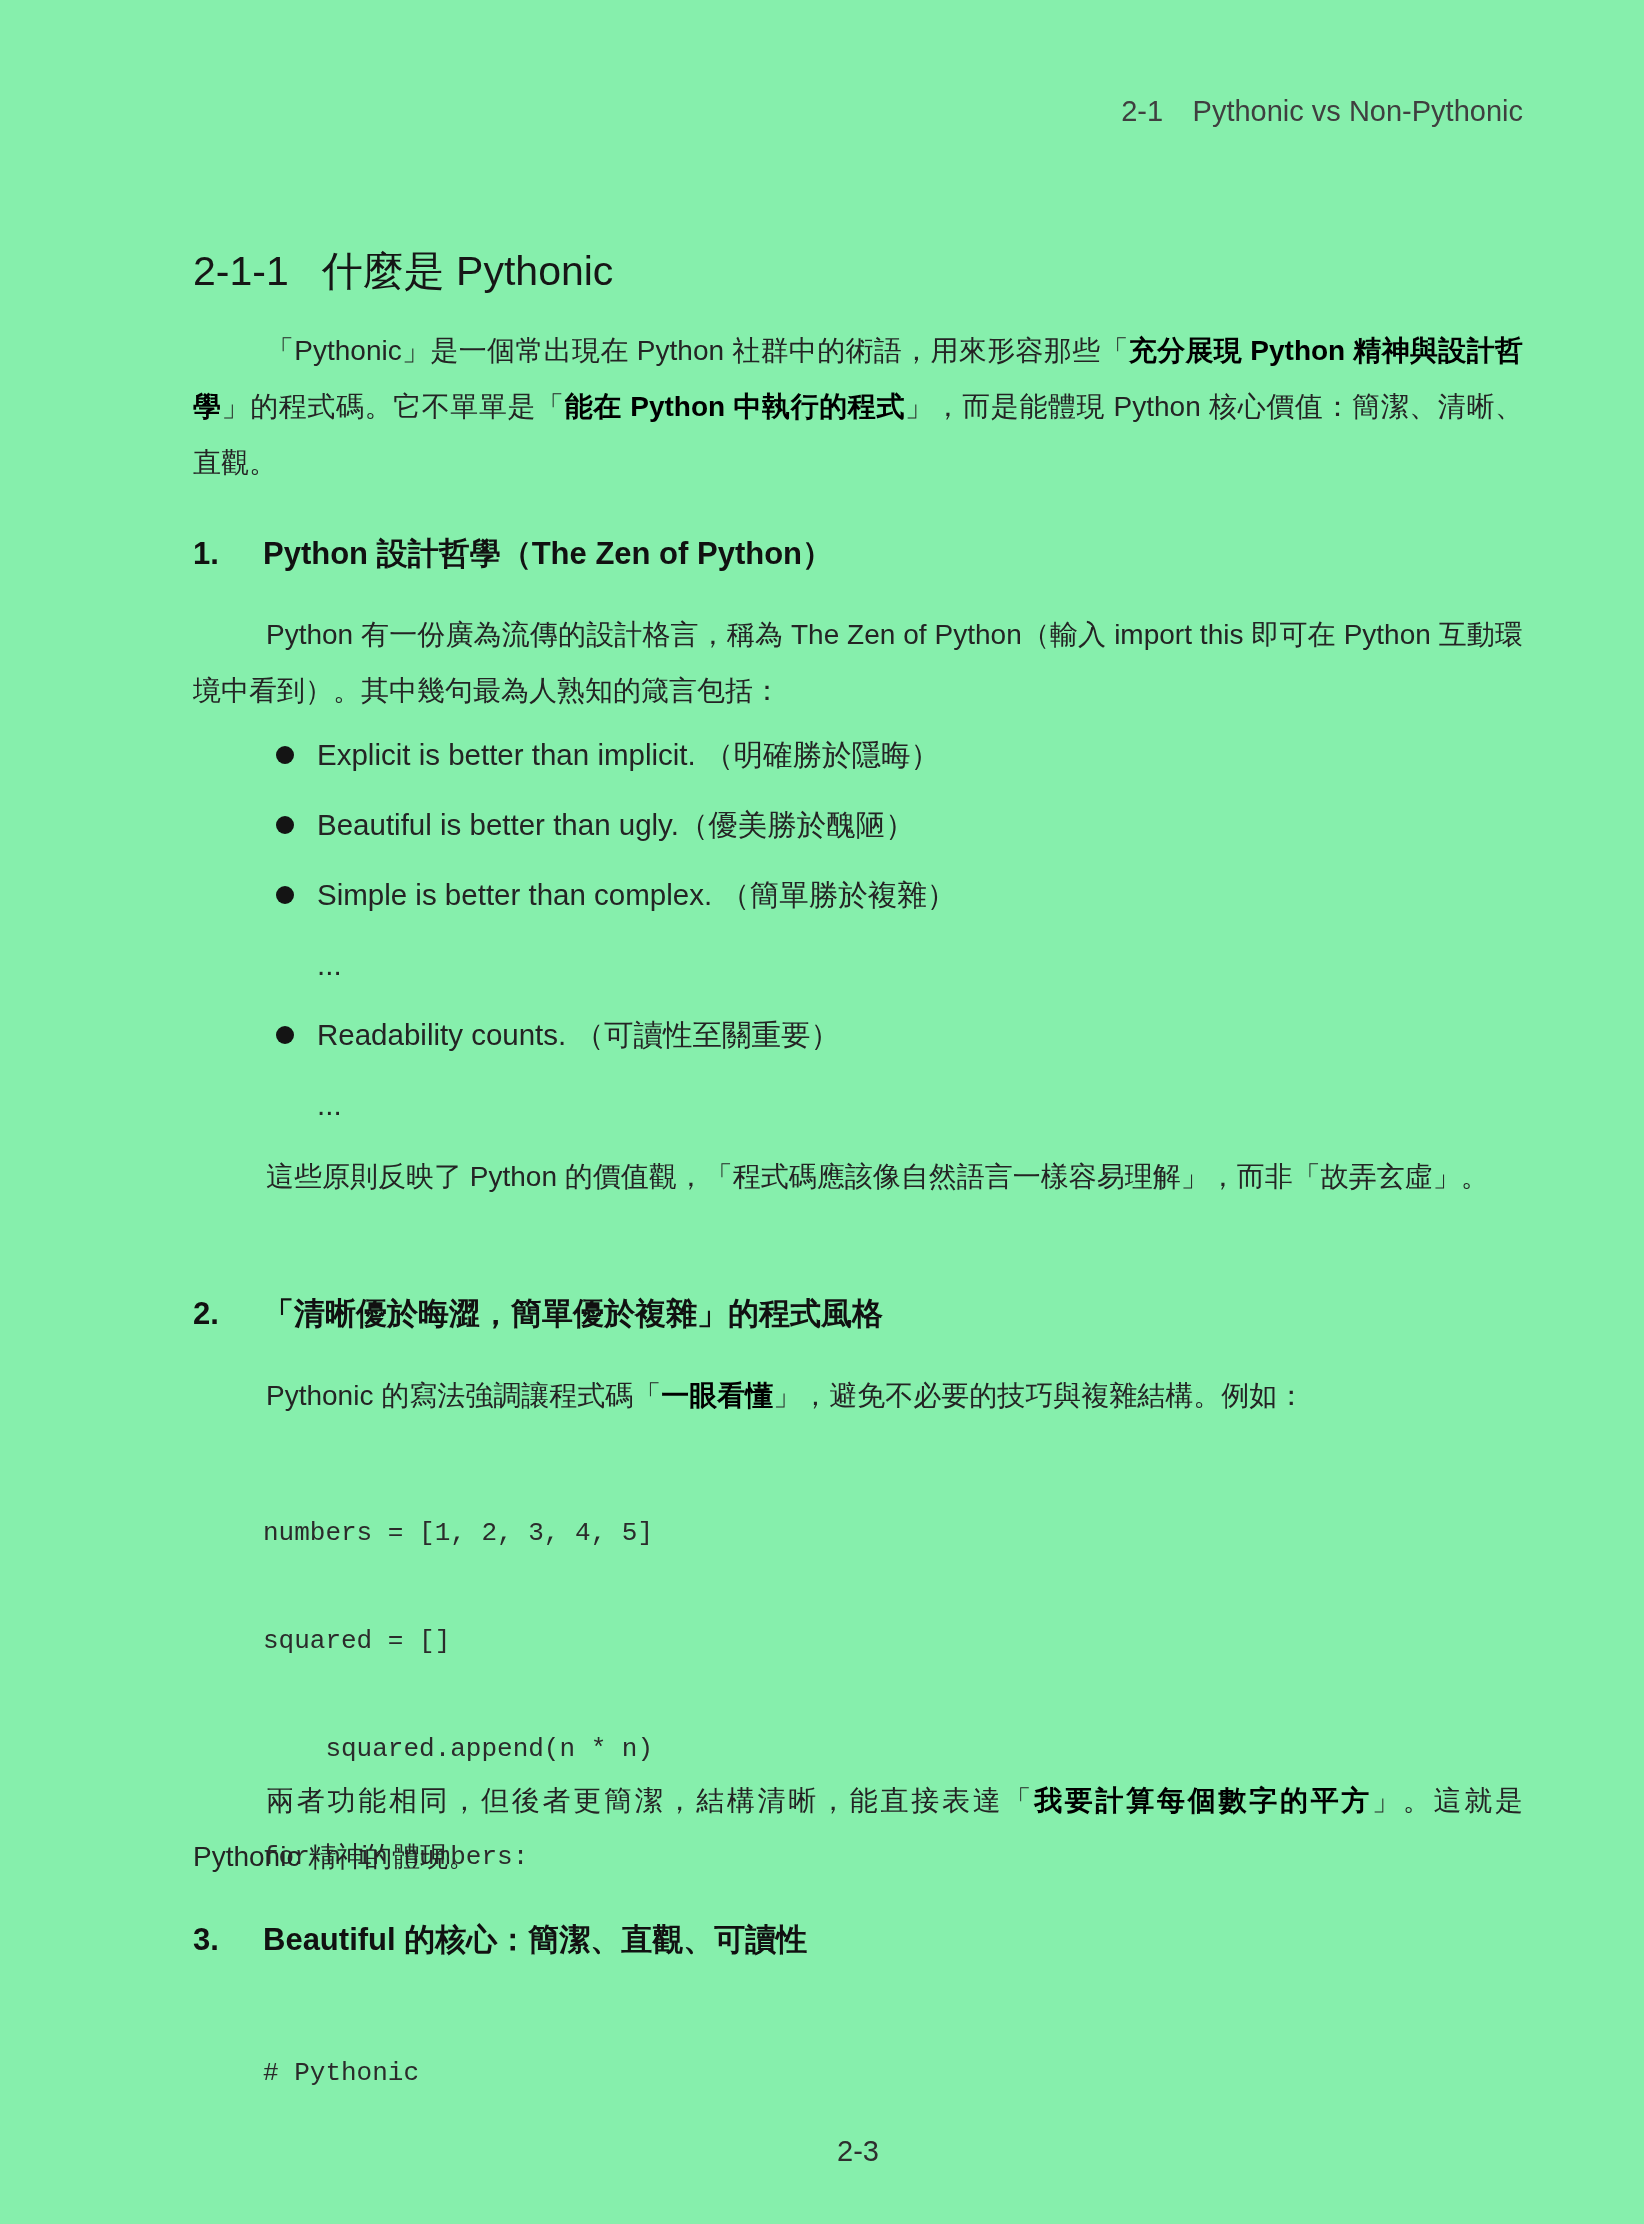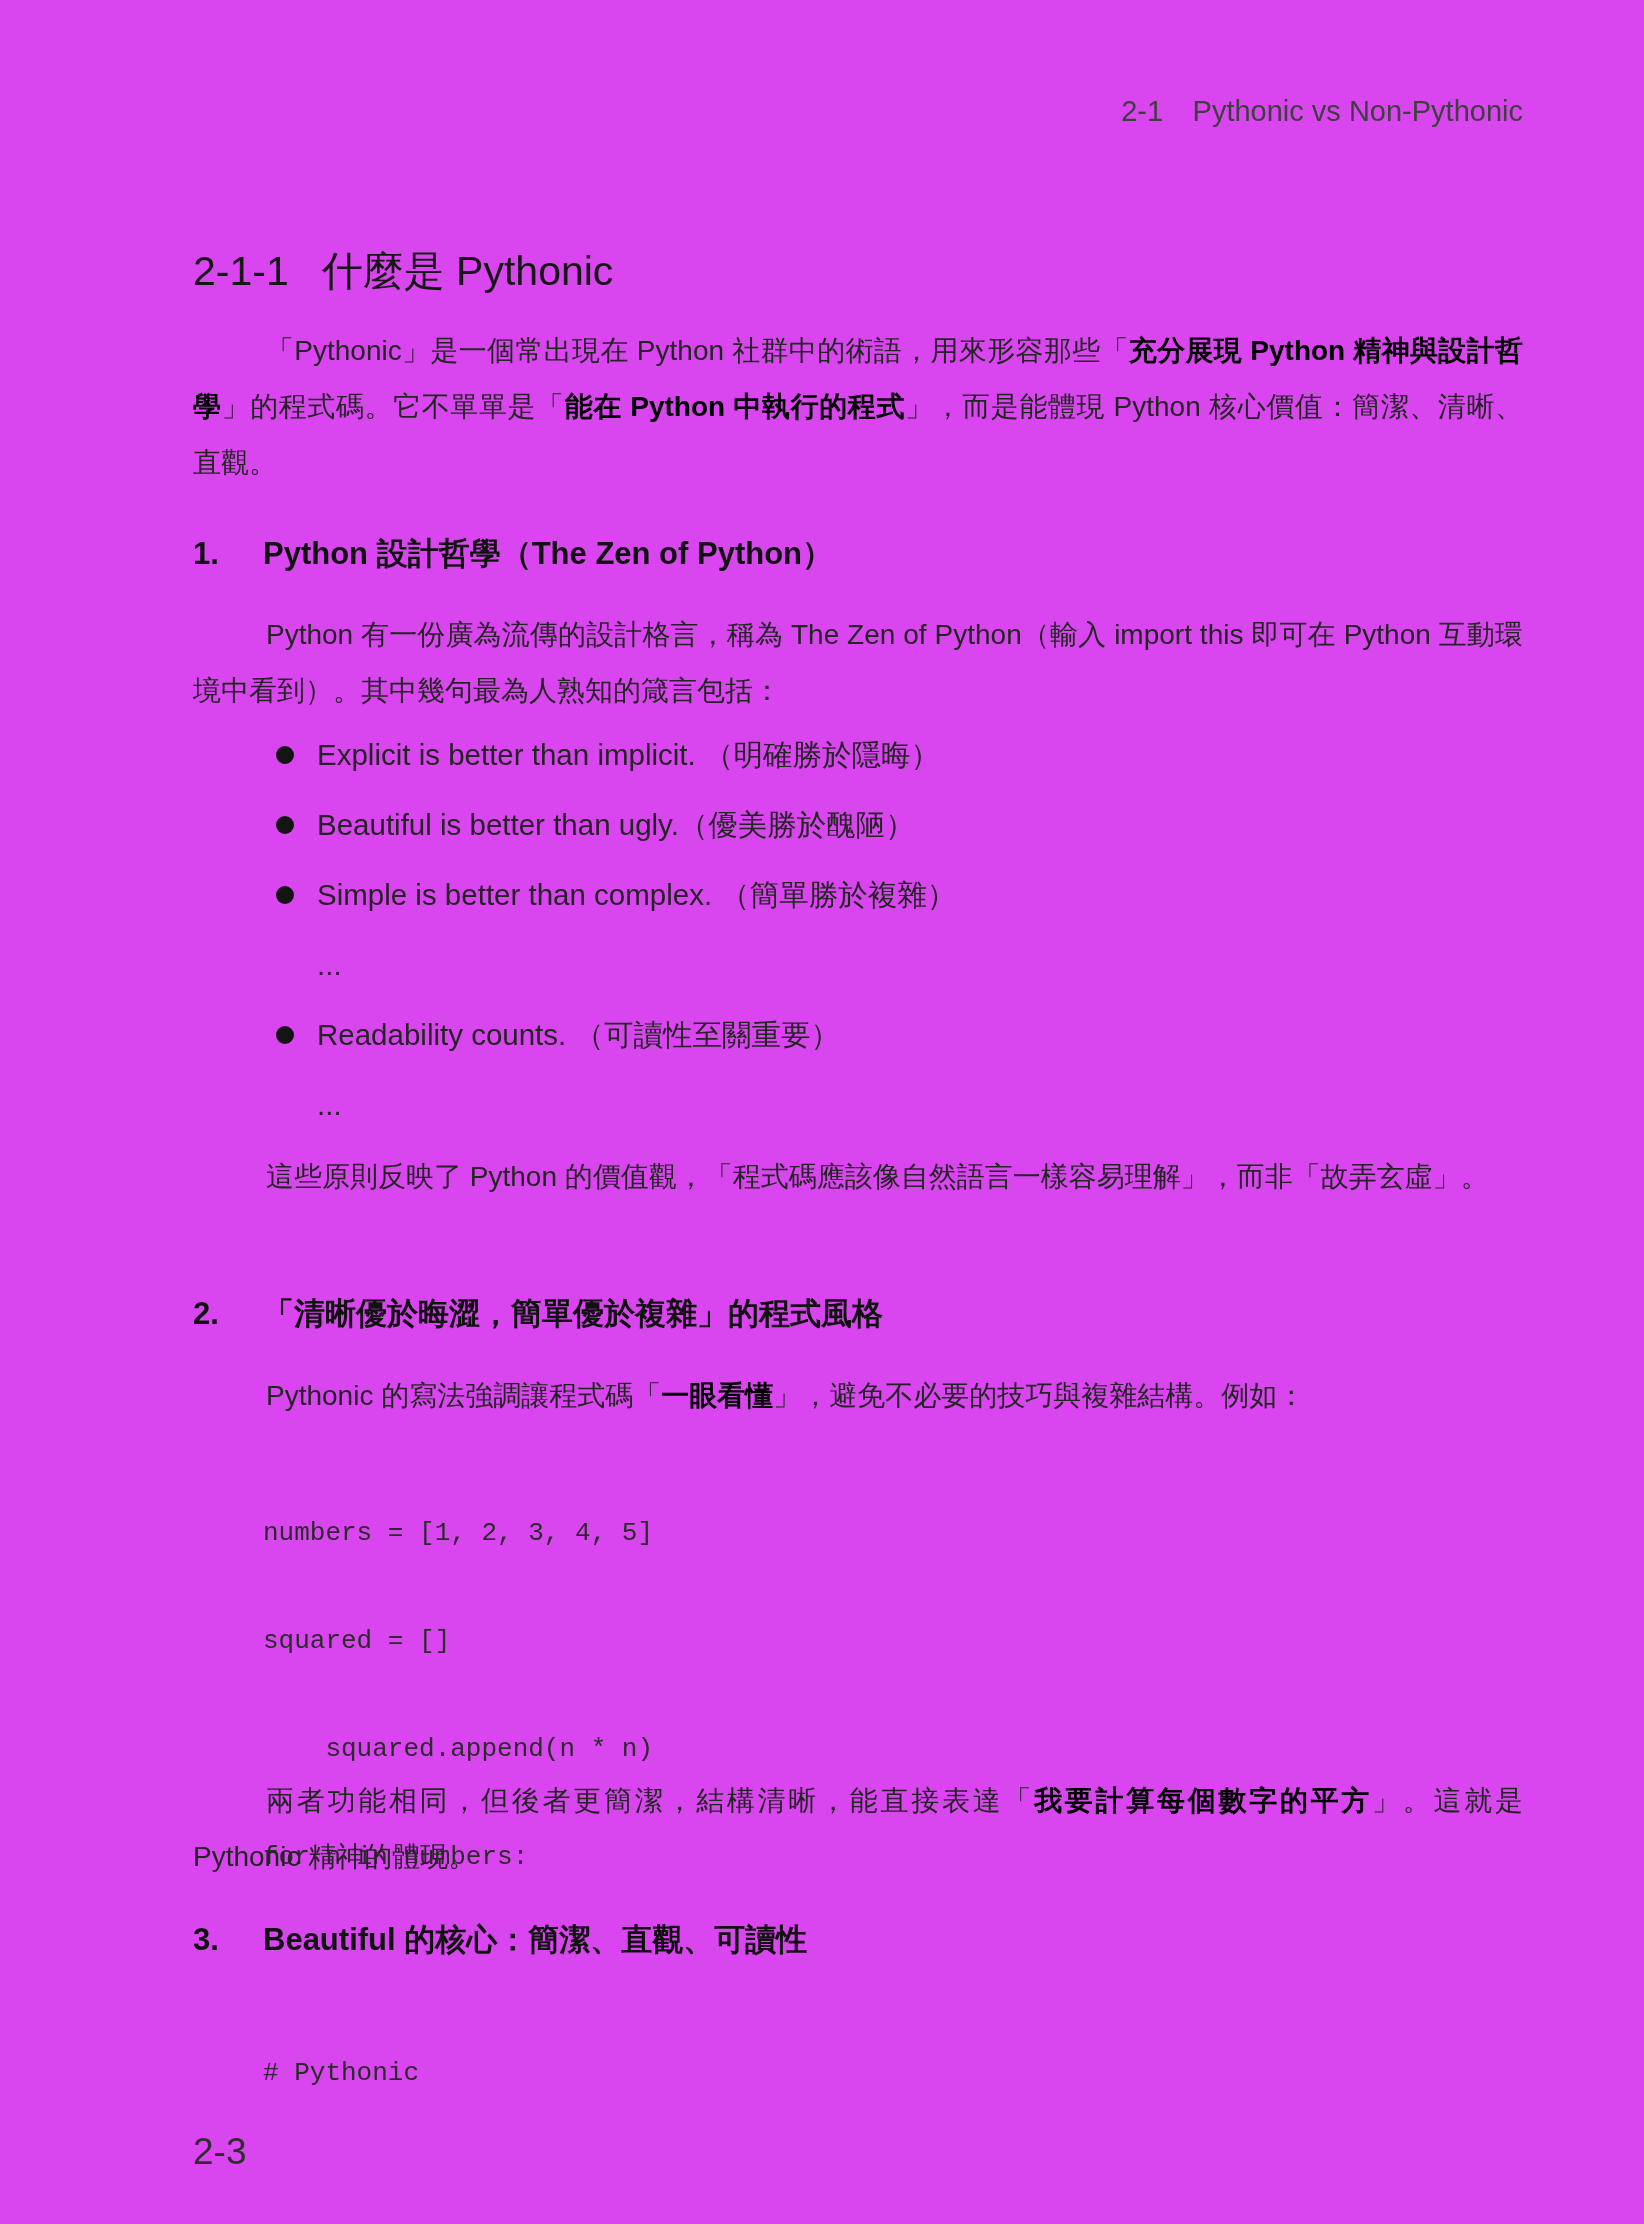--- a/index.html
+++ b/index.html
@@ -5,21 +5,21 @@
   * { margin: 0; padding: 0; box-sizing: border-box; }
   html, body { background: #ffffff; }
   body {
     font-family: "Liberation Sans", "DejaVu Sans", sans-serif;
     color: #242424;
   }
   .page {
     position: relative;
     width: 1644px;
     height: 2225px;
-    background: #d946ef;
+    background: #86efac;
     overflow: hidden;
   }
   .block {
     position: absolute;
     left: 193px;
     width: 1330px;
   }
   
   .running-header {
     top: 90px;
@@ -87,22 +87,22 @@
     font-family: "Liberation Mono", "DejaVu Sans Mono", monospace;
     font-size: 26px;
     line-height: 36px;
     color: #2b2b2b;
     white-space: pre;
   }
   .code-line { min-height: 36px; }
   
   .page-number {
     top: 2134px;
-    text-align: left;
-    font-size: 37px;
+    text-align: center;
+    font-size: 29px;
     line-height: 35px;
     color: #2e2e2e;
   }
 </style>
 </head>
 <body>
 
 <div class="page">
 
   <div class="block running-header">

